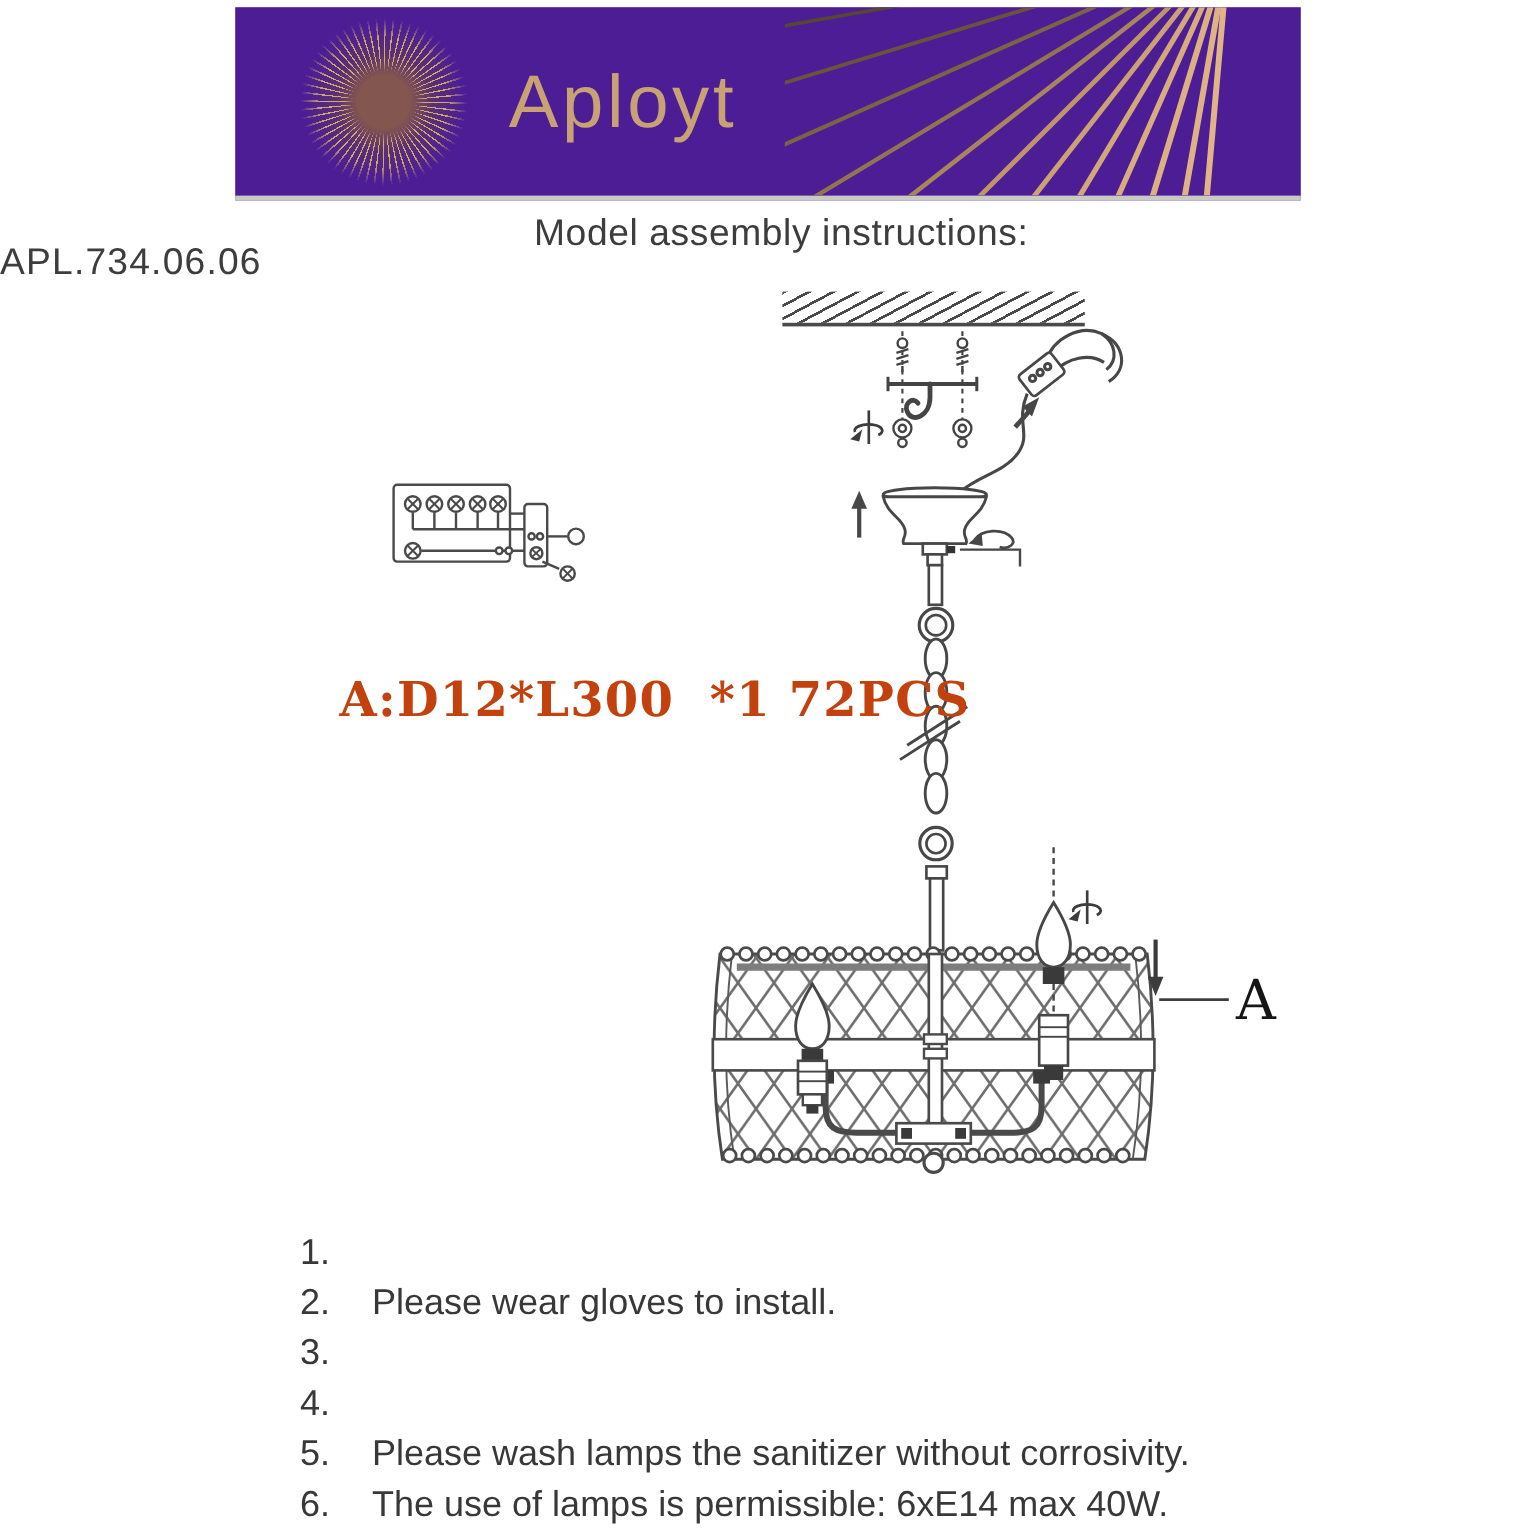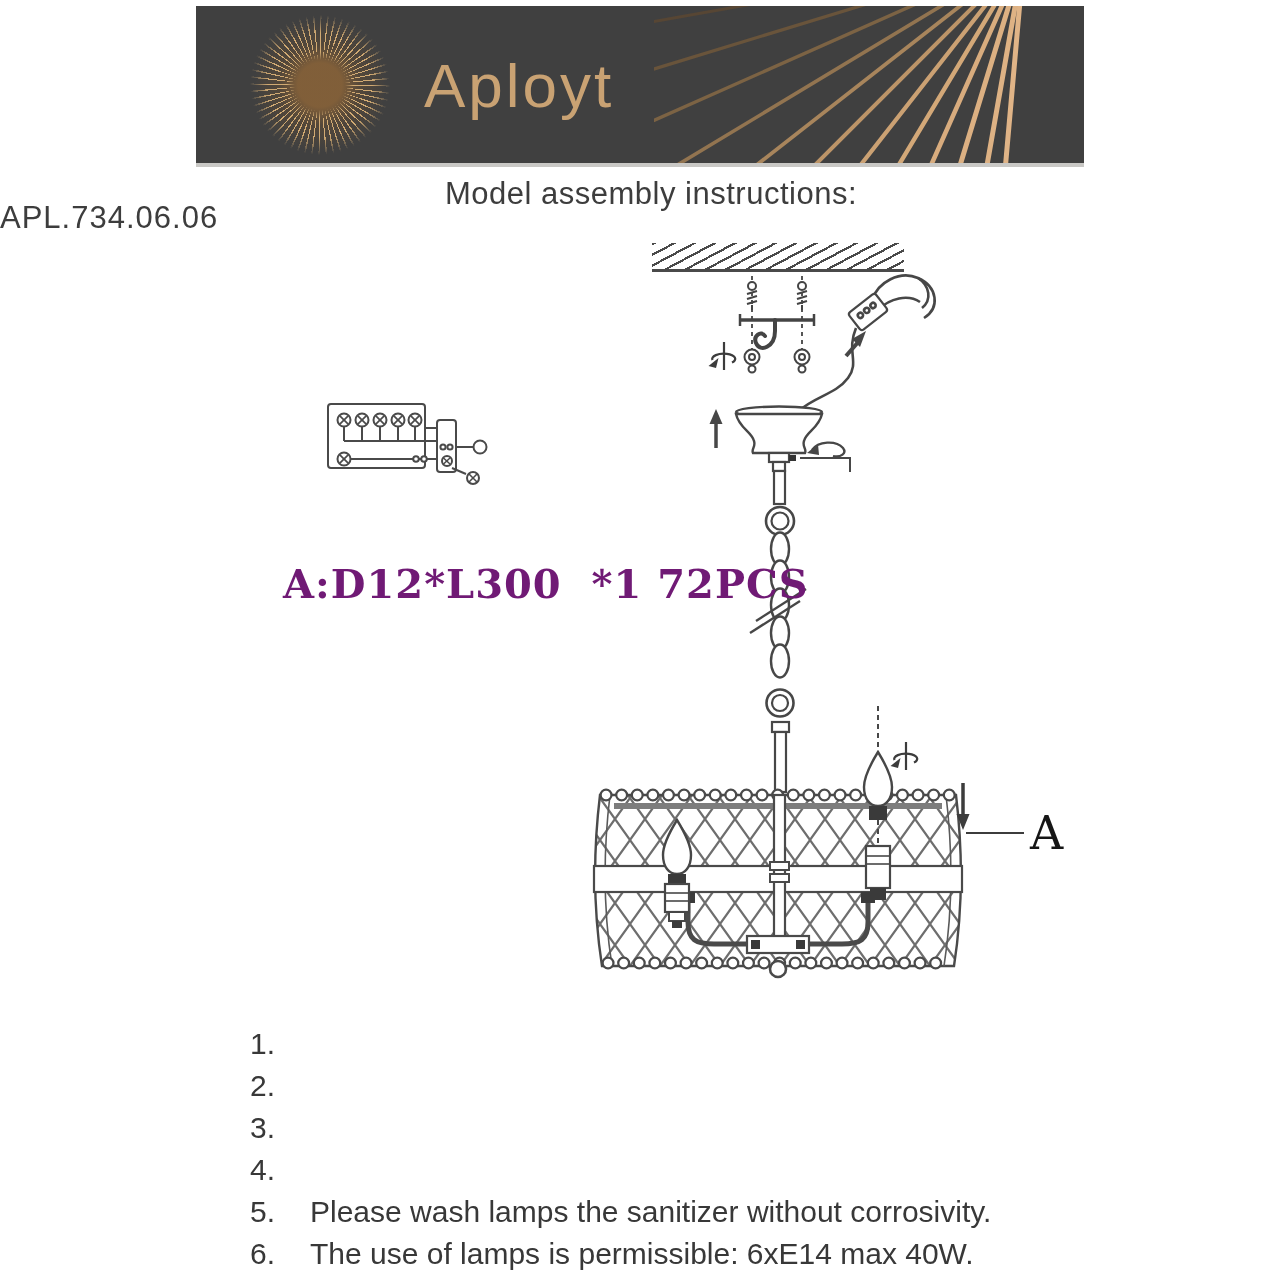--- a/index.html
+++ b/index.html
@@ -1,20 +1,20 @@
 <!DOCTYPE html>
 <html><head>
 <meta charset="utf-8">
 <style>
   html,body{margin:0;padding:0;background:#ffffff;}
   .page{position:relative;width:1280px;height:1280px;background:#ffffff;overflow:hidden;
         font-family:"Liberation Sans",sans-serif;color:#3a3a3a;}
 
   
-  .header{position:absolute;left:196px;top:6px;width:888px;height:157px;background:#404040;
+  .header{position:absolute;left:196px;top:6px;width:888px;height:157px;background:#4c1d95;
           overflow:hidden;border-bottom:4px solid #c9c8c5;}
   .burst{position:absolute;left:49px;top:4px;width:150px;height:150px;border-radius:50%;
          background:repeating-conic-gradient(from 0deg,rgba(216,176,118,.95) 0deg 1.3deg,transparent 1.3deg 6deg);
          -webkit-mask:radial-gradient(circle,transparent 0 25px,#000 33px 52px,transparent 70px);
                  mask:radial-gradient(circle,transparent 0 25px,#000 33px 52px,transparent 70px);}
   .burst-glow{position:absolute;left:49px;top:4px;width:150px;height:150px;border-radius:50%;
          background:radial-gradient(circle,rgba(150,105,55,.75) 22px,rgba(120,85,45,.35) 40px,transparent 66px);}
   .brand{position:absolute;left:228px;top:44px;font-size:62px;letter-spacing:3px;color:#c9a273;
          font-family:"Liberation Sans",sans-serif;font-weight:400;}
   .rays{position:absolute;right:0;top:0;}
@@ -25,21 +25,21 @@
   .doc-model{position:absolute;left:0;top:200px;width:100%;text-align:left;
              font-size:31px;color:#3d3d3d;letter-spacing:1px;}
 
   
   .hatch{position:absolute;left:652px;top:243px;width:252px;height:26px;
          background:repeating-linear-gradient(152deg,#4a4a4a 0 2.2px,transparent 2.2px 9.5px);
          border-bottom:3px solid #4a4a4a;}
   svg.draw{position:absolute;left:0;top:0;}
 
   .parts-label{position:absolute;left:283px;top:560px;font-family:"DejaVu Serif","Liberation Serif",serif;
-               font-weight:700;font-size:40px;color:#701a75;white-space:pre;letter-spacing:1px;}
+               font-weight:700;font-size:40px;color:#c2410c;white-space:pre;letter-spacing:1px;}
   .callout-a{position:absolute;left:1030px;top:806px;font-family:"DejaVu Serif","Liberation Serif",serif;
              font-size:46px;color:#161616;}
 
   
   .instr{position:absolute;left:250px;top:1023px;font-size:30px;color:#383838;}
   .instr .row{display:flex;line-height:42px;}
   .instr .num{width:44px;text-align:left;flex:0 0 44px;}
   .instr .gap{flex:0 0 16px;}
 </style>
 </head>
@@ -255,20 +255,21 @@
   <div class="callout-a">A</div>
 
   <div class="instr">
     <div class="row">
       <span class="num">1.</span>
         <span class="gap"></span>
     </div>
     <div class="row">
       <span class="num">2.</span>
         <span class="gap"></span>
+      <span>Please wear gloves to install.</span>
     </div>
     <div class="row">
       <span class="num">3.</span>
         <span class="gap"></span>
     </div>
     <div class="row">
       <span class="num">4.</span>
         <span class="gap"></span>
     </div>
     <div class="row">

